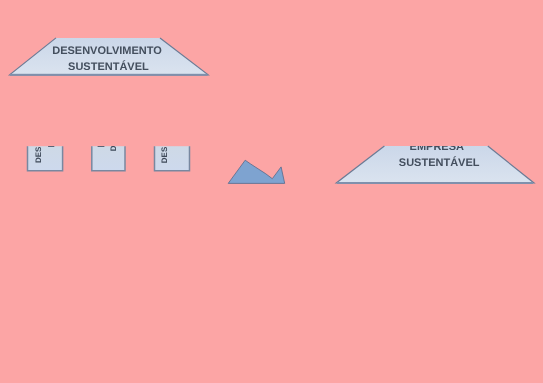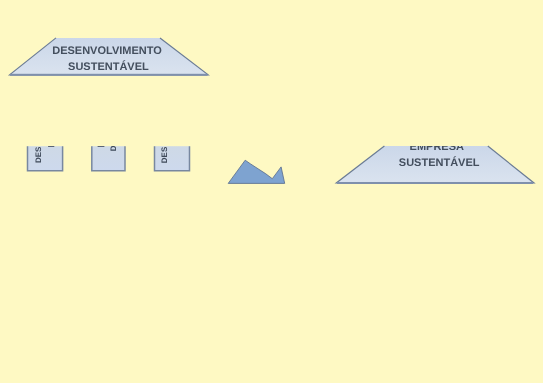--- a/index.html
+++ b/index.html
@@ -5,21 +5,21 @@
   html, body {
     margin: 0; padding: 0;
     width: 543px; height: 383px;
     background: #ffffff;
     overflow: hidden;
     font-family: "Liberation Sans", sans-serif;
     -webkit-font-smoothing: antialiased;
     text-rendering: geometricPrecision;
   }
   svg text { -webkit-font-smoothing: antialiased; }
-  #slide { position: relative; width: 543px; height: 383px; background: #fef9c3; overflow:hidden; }
+  #slide { position: relative; width: 543px; height: 383px; background: #fca5a5; overflow:hidden; }
   svg.canvas { position:absolute; left:0; top:0; width:543px; height:383px; }
   .txt { font-family:"Liberation Sans", sans-serif; font-weight:bold; fill:#444f5e; }
   .txtSm { font-family:"Liberation Sans", sans-serif; font-weight:bold; fill:#3f4a5a; }
 </style>
 </head>
 <body>
 
 <div id="slide">
   <svg class="canvas" viewBox="0 0 543 383">
     <defs>

